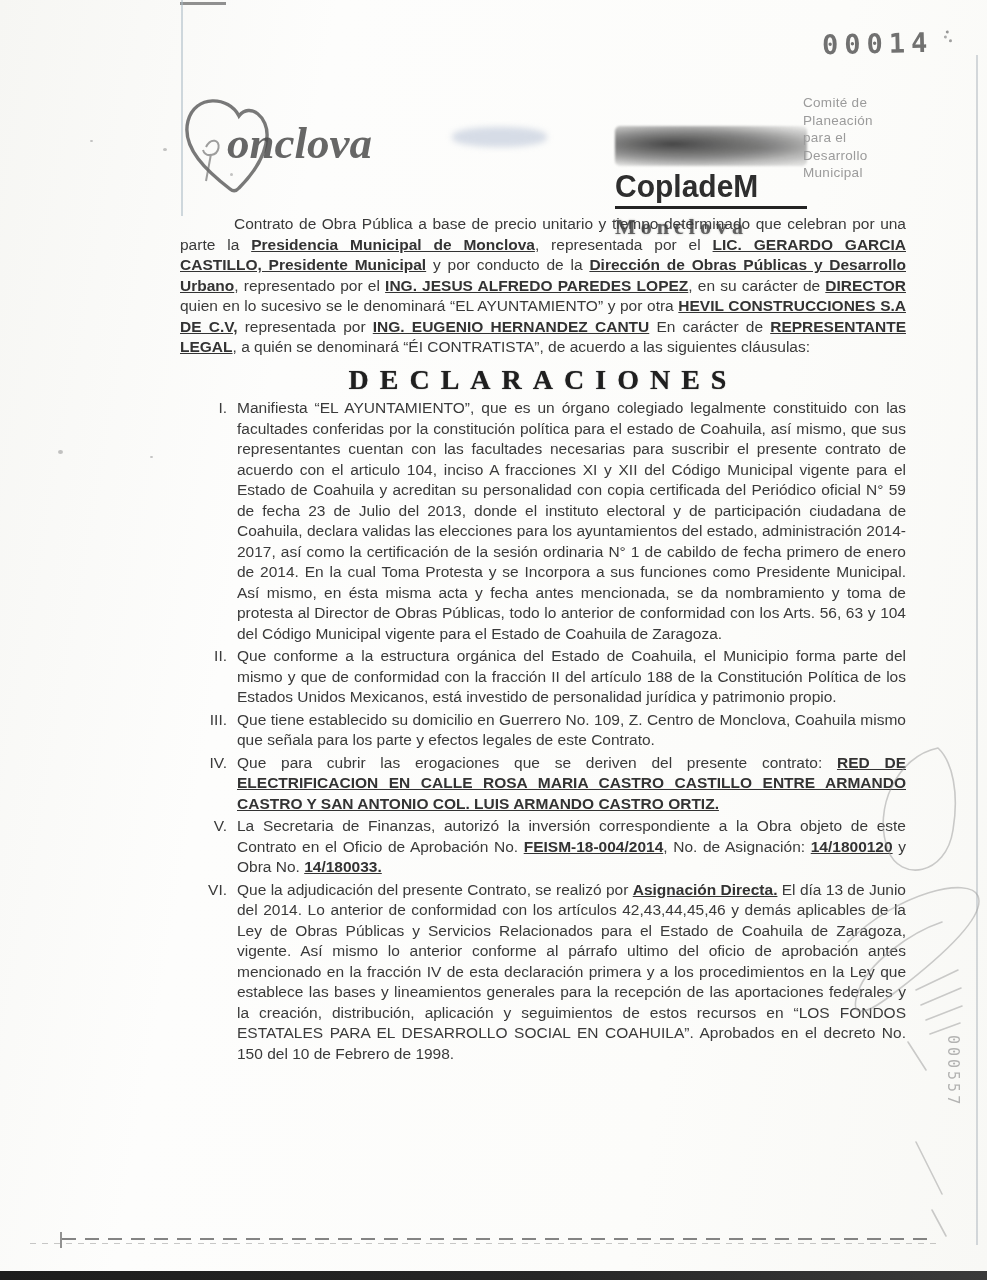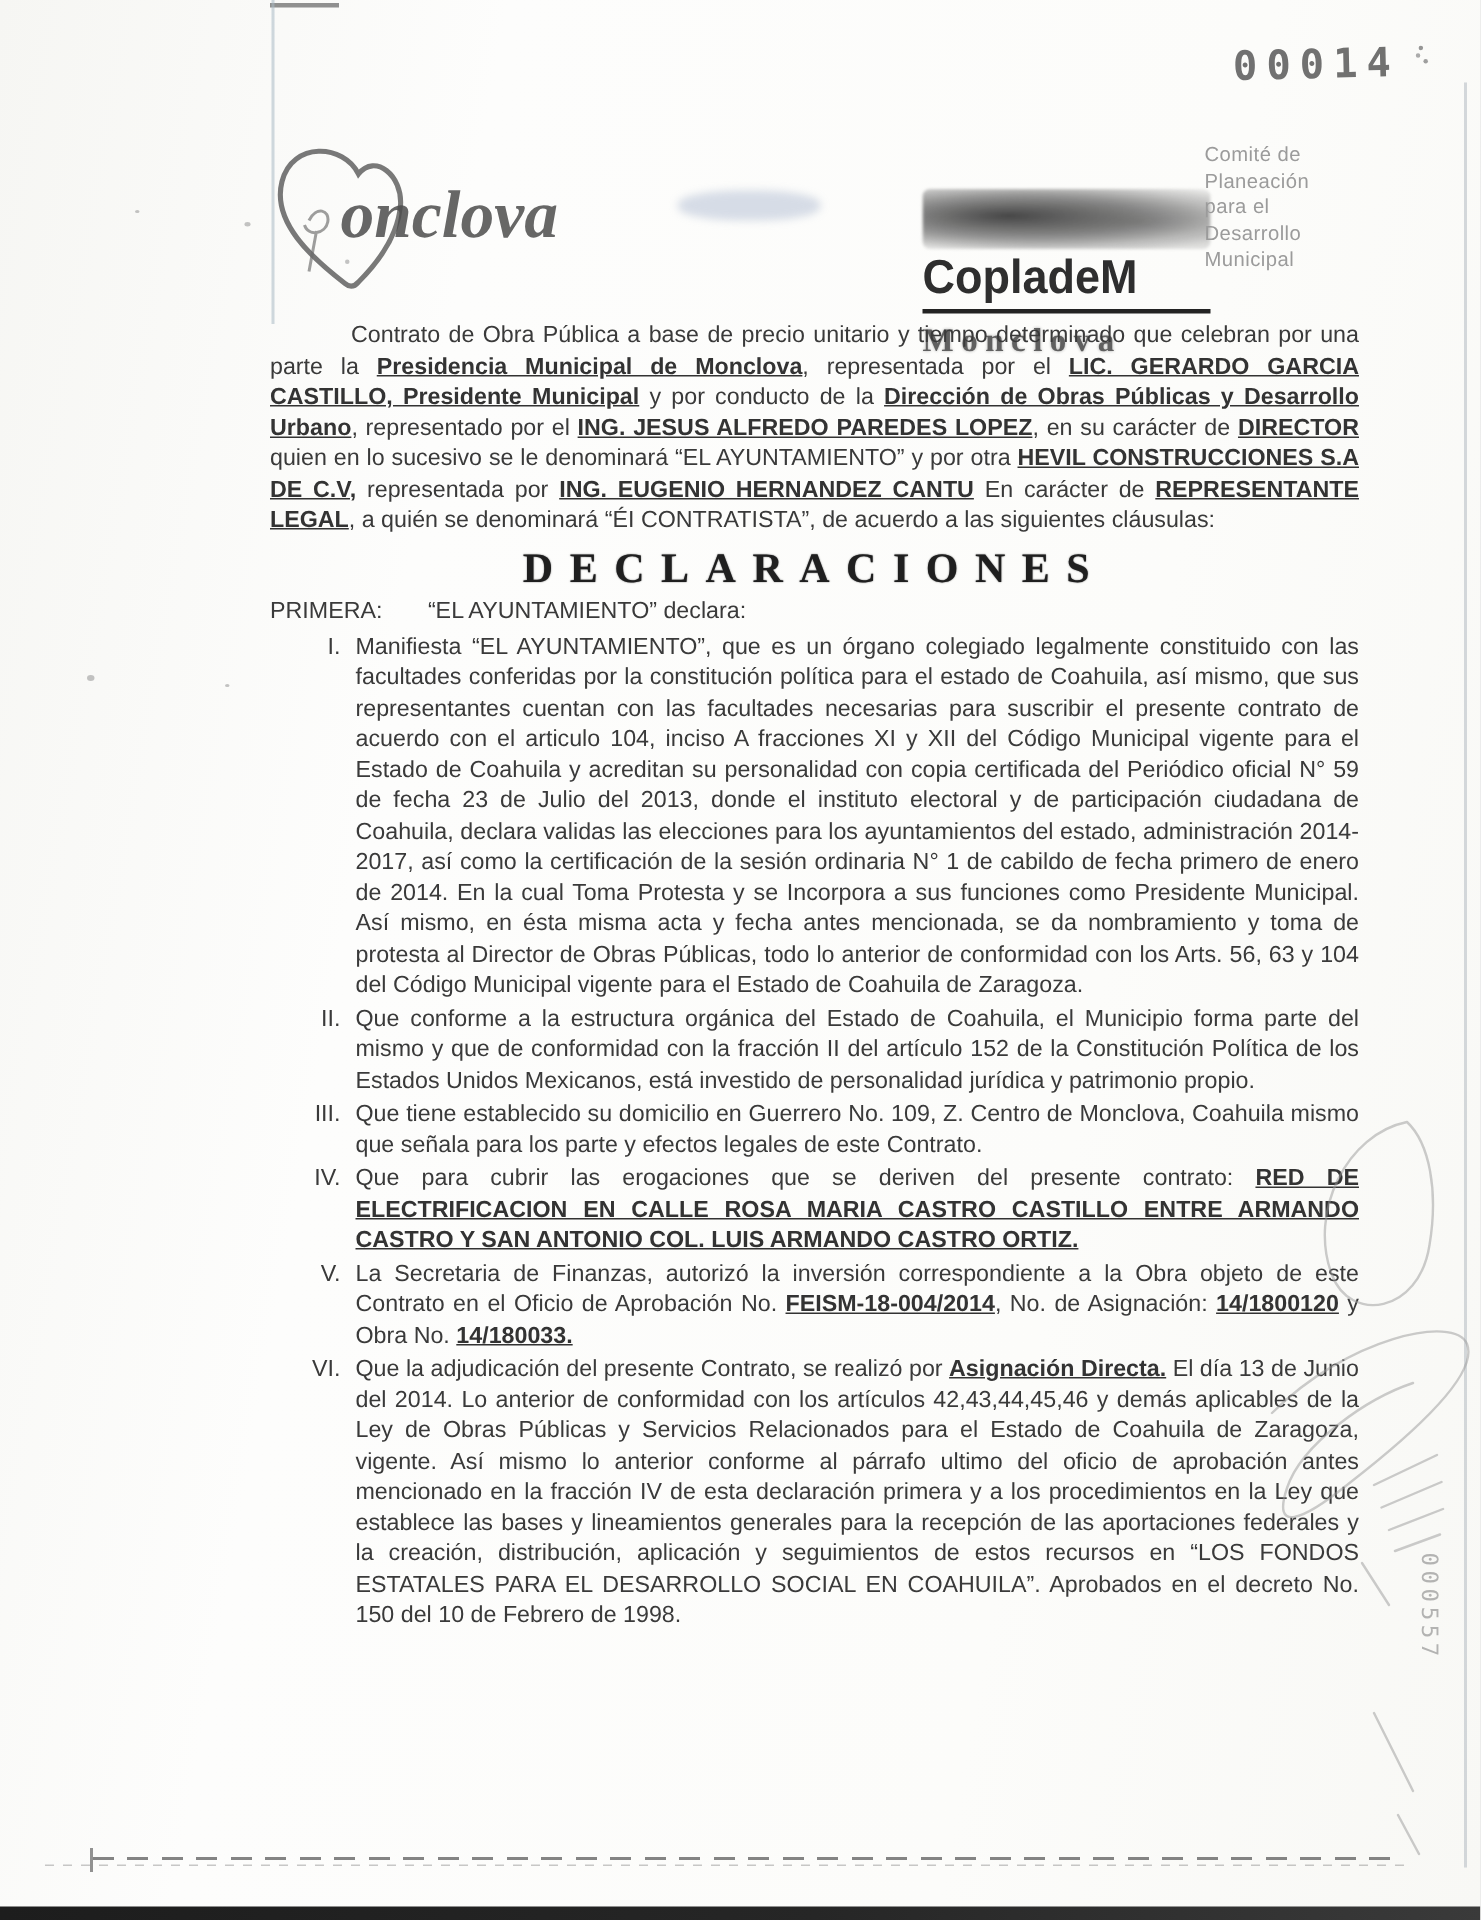--- a/index.html
+++ b/index.html
@@ -109,32 +109,28 @@
     <span>Comité de</span>
     <span>Planeación</span>
     <span>para el</span>
     <span>Desarrollo</span>
     <span>Municipal</span>
   </div>
 
   <div class="flow">
     <p class="intro"><span class="seg-normal">Contrato de Obra Pública a base de precio unitario y tiempo determinado que celebran por una parte la </span><span class="seg-bu">Presidencia Municipal de Monclova</span><span class="seg-normal">, representada por el </span><span class="seg-bu">LIC. GERARDO GARCIA CASTILLO, Presidente Municipal</span><span class="seg-normal"> y por conducto de la </span><span class="seg-bu">Dirección de Obras Públicas y Desarrollo Urbano</span><span class="seg-normal">, representado por el </span><span class="seg-bu">ING. JESUS ALFREDO PAREDES LOPEZ</span><span class="seg-normal">, en su carácter de </span><span class="seg-bu">DIRECTOR</span><span class="seg-normal"> quien en lo sucesivo se le denominará “EL AYUNTAMIENTO” y por otra </span><span class="seg-bu">HEVIL CONSTRUCCIONES S.A DE C.V,</span><span class="seg-normal"> representada por </span><span class="seg-bu">ING. EUGENIO HERNANDEZ CANTU</span><span class="seg-normal">  En carácter de </span><span class="seg-bu">REPRESENTANTE LEGAL</span><span class="seg-normal">, a quién se denominará “ÉI CONTRATISTA”, de acuerdo a las siguientes cláusulas:</span></p>
     <h2 class="decl-heading">DECLARACIONES</h2>
-    <p class="primera">
-      <span class="plabel">PRIMERA:</span>
-      <span>“EL AYUNTAMIENTO” declara:</span>
-    </p>
 
     <div class="decl-item">
       <div class="num">I.</div>
       <div class="body"><span class="seg-normal">Manifiesta “EL AYUNTAMIENTO”, que es un órgano colegiado legalmente constituido con las facultades conferidas por la constitución política para el estado de Coahuila, así mismo, que sus representantes cuentan con las facultades necesarias para suscribir el presente contrato de acuerdo con el articulo 104, inciso A fracciones XI y XII del Código Municipal vigente para el Estado de Coahuila y acreditan su personalidad con copia certificada del Periódico oficial N° 59 de fecha 23 de Julio del 2013, donde el instituto electoral y de participación ciudadana de Coahuila, declara validas las elecciones para los ayuntamientos del estado, administración 2014-2017, así como la certificación de la sesión ordinaria N° 1 de cabildo de fecha primero de enero de 2014. En la cual Toma Protesta y  se Incorpora a sus funciones como Presidente Municipal. Así mismo,  en ésta misma acta y fecha antes mencionada, se da nombramiento  y  toma de protesta  al Director de Obras Públicas, todo  lo anterior de conformidad con los Arts. 56, 63 y 104 del  Código  Municipal  vigente para el Estado de Coahuila de Zaragoza.</span></div>
     </div>
     <div class="decl-item">
       <div class="num">II.</div>
-      <div class="body"><span class="seg-normal">Que conforme a la estructura orgánica del Estado de Coahuila, el Municipio forma parte del mismo y que de conformidad con la fracción II del artículo 152 de la Constitución Política de los Estados Unidos Mexicanos, está investido de personalidad jurídica y patrimonio propio.</span></div>
+      <div class="body"><span class="seg-normal">Que conforme a la estructura orgánica del Estado de Coahuila, el Municipio forma parte del mismo y que de conformidad con la fracción II del artículo 188 de la Constitución Política de los Estados Unidos Mexicanos, está investido de personalidad jurídica y patrimonio propio.</span></div>
     </div>
     <div class="decl-item">
       <div class="num">III.</div>
       <div class="body"><span class="seg-normal">Que tiene establecido su domicilio en Guerrero No. 109,  Z. Centro de Monclova, Coahuila mismo que señala para los parte y efectos legales de este Contrato.</span></div>
     </div>
     <div class="decl-item">
       <div class="num">IV.</div>
       <div class="body"><span class="seg-normal">Que para cubrir las erogaciones que se deriven del presente contrato: </span><span class="seg-bu">RED DE ELECTRIFICACION EN CALLE ROSA MARIA CASTRO CASTILLO ENTRE ARMANDO CASTRO Y SAN ANTONIO COL. LUIS ARMANDO CASTRO ORTIZ.</span></div>
     </div>
     <div class="decl-item">

